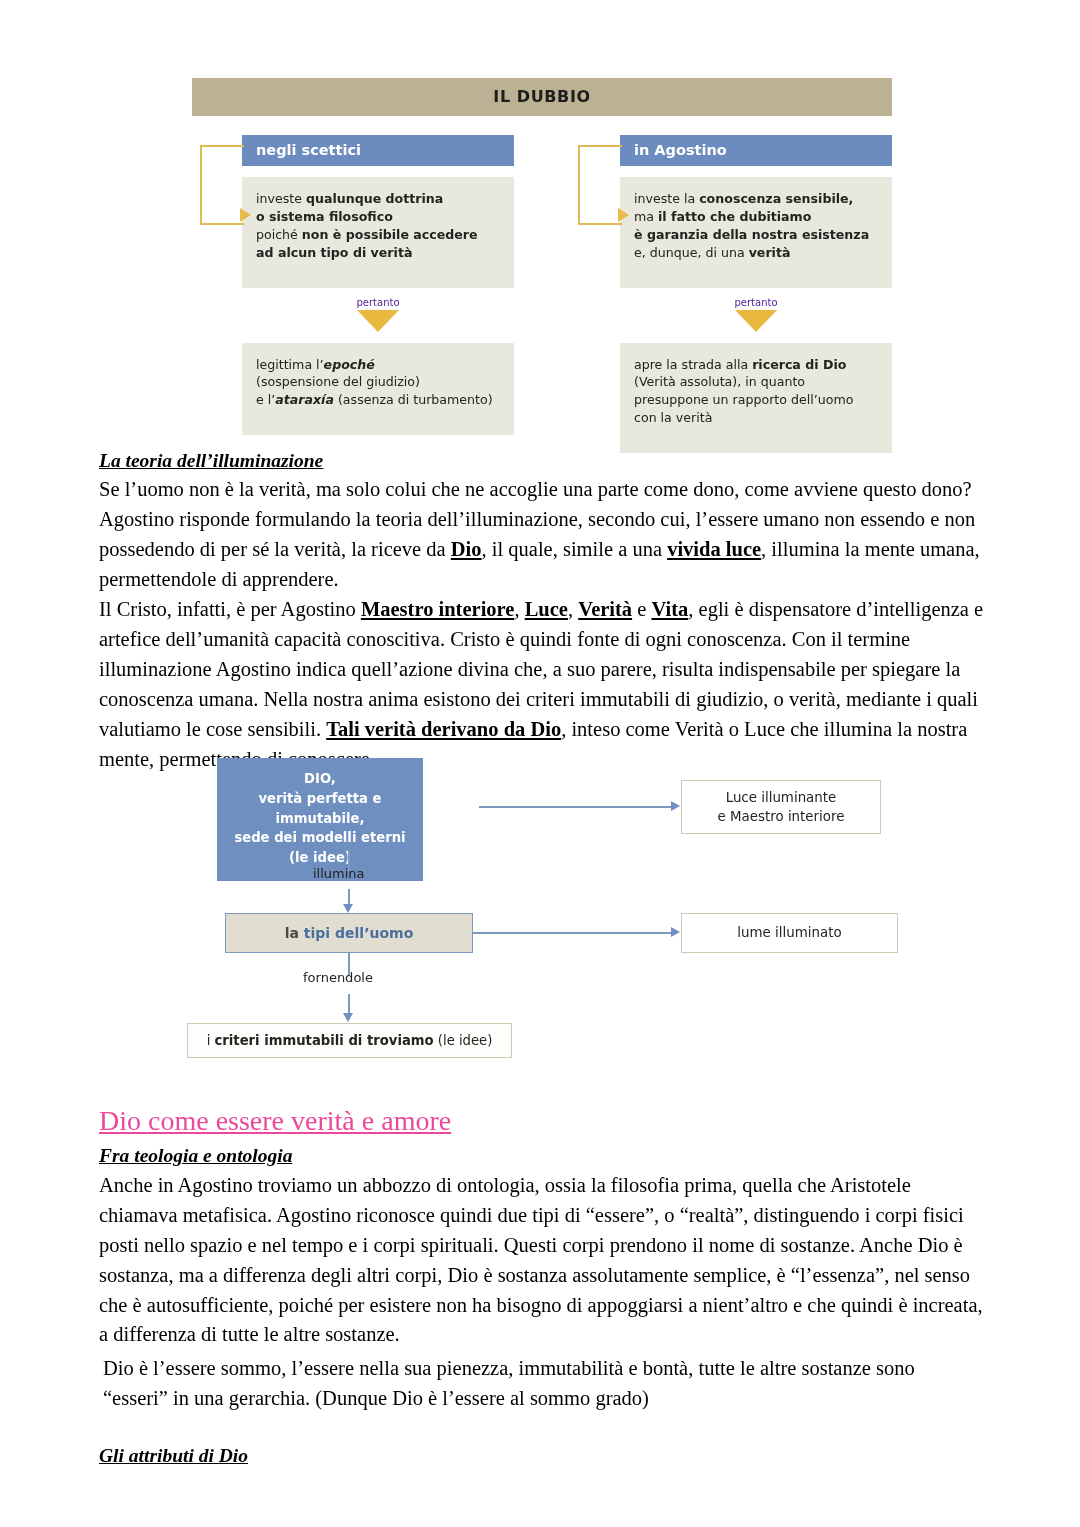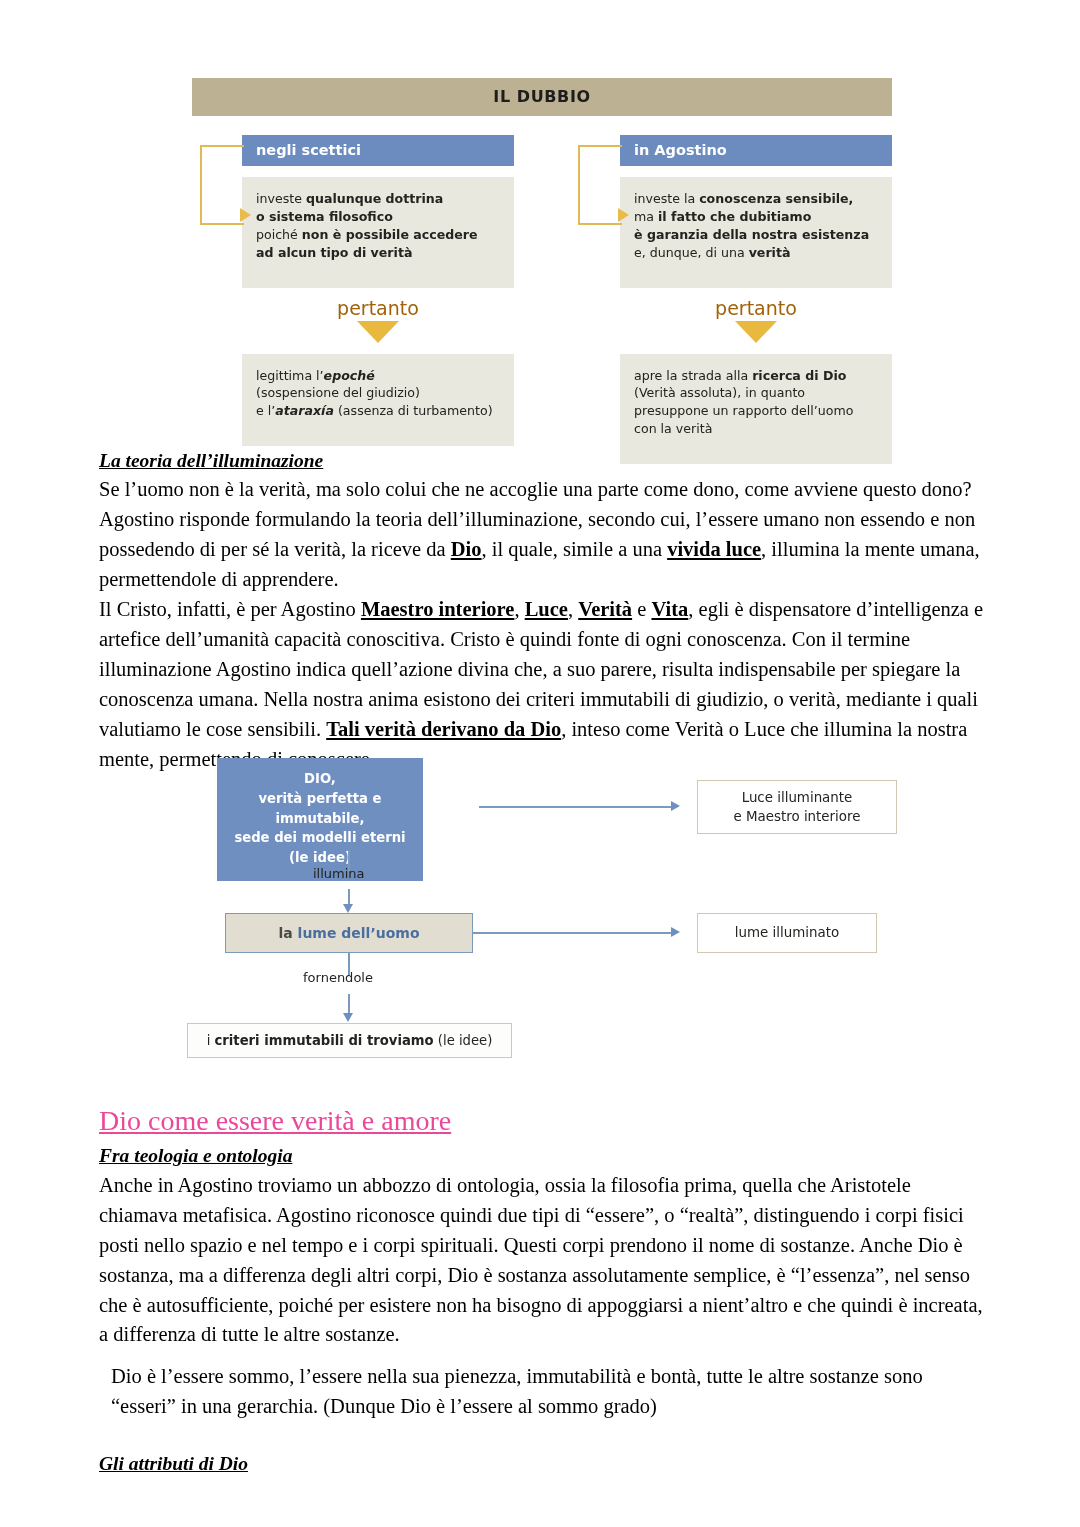--- a/index.html
+++ b/index.html
@@ -100,22 +100,22 @@
     transform: translateY(-50%);
   }
   .pertanto-wrap {
     text-align: center;
     margin-top: 9px;
     width: 272px;
     margin-left: 50px;
   }
   .pertanto-label {
     font-family: "DejaVu Sans", sans-serif;
-    font-size: 19px;
-    color: #a16207;
+    font-size: 10px;
+    color: #4c1d95;
   }
   .pertanto-arrow {
     width: 0; height: 0;
     margin: 2px auto 0 auto;
     border-left: 21px solid transparent;
     border-right: 21px solid transparent;
     border-top: 22px solid #e9b93f;
   }
 
   
@@ -206,24 +206,23 @@
     background: #ffffff;
     border: 1.5px solid #cfc9b4;
     box-sizing: border-box;
     display: flex;
     align-items: center;
     justify-content: center;
     text-align: center;
     font-size: 13.4px;
     color: #23231f;
     line-height: 1.45;
-    margin-left: 16px;
   }
   .side-box.luce { left: 496px; top: 22px; width: 200px; height: 54px; }
-  .side-box.lume { left: 496px; top: 155px; width: 180px; height: 40px; }
+  .side-box.lume { left: 496px; top: 155px; width: 217px; height: 40px; }
 
   
   .conn-line {
     position: absolute;
     background: #7b9abf;
   }
   .conn-h { height: 1.6px; }
   .conn-v { width: 1.6px; }
   .arrow-right {
     position: absolute;
@@ -333,21 +332,21 @@
         <span>e Maestro interiore</span>
       </div>
     </div>
 
     <div class="conn-line conn-v" style="left:163px; top:92px; height:22px;"></div>
     <div class="conn-label" style="left:128px; top:108px;">illumina</div>
     <div class="conn-line conn-v" style="left:163px; top:131px; height:16px;"></div>
     <div class="arrow-down" style="left:158px; top:146px;"></div>
 
     <div class="mente-box">
-      <span><span>la </span><span class="blue">lume dell’uomo</span></span>
+      <span><span>la </span><span class="blue">tipi dell’uomo</span></span>
     </div>
 
     <div class="conn-line conn-h" style="left:288px; top:174px; width:198px;"></div>
     <div class="arrow-right" style="left:486px; top:168.5px;"></div>
 
     <div class="side-box lume">
       <span>lume illuminato</span>
     </div>
 
     <div class="conn-line conn-v" style="left:163px; top:195px; height:22px;"></div>
@@ -357,17 +356,17 @@
 
     <div class="criteri-box">
       <span><span>i </span><b>criteri immutabili di troviamo</b><span> (le idee)</span></span>
     </div>
   </div>
 
   <div class="body-text" style="top:1105px;">
     <div class="red-head">Dio come essere verità e amore</div>
     <div class="sub-head" style="margin-top:6px;">Fra teologia e ontologia</div>
     <p style="margin:0;">Anche in Agostino troviamo un abbozzo di ontologia, ossia la filosofia prima, quella che Aristotele chiamava metafisica. Agostino riconosce quindi due tipi di “essere”, o “realtà”, distinguendo i corpi fisici posti nello spazio e nel tempo e i corpi spirituali. Questi corpi prendono il nome di sostanze. Anche Dio è sostanza, ma a differenza degli altri corpi, Dio è sostanza assolutamente semplice, è “l’essenza”, nel senso che è autosufficiente, poiché per esistere non ha bisogno di appoggiarsi a nient’altro e che quindi è increata, a differenza di tutte le altre sostanze.</p>
-    <p style="margin:12px;">Dio è l’essere sommo, l’essere nella sua pienezza, immutabilità e bontà, tutte le altre sostanze sono “esseri” in una gerarchia. (Dunque Dio è l’essere al sommo grado)</p>
+    <p style="margin:4px;">Dio è l’essere sommo, l’essere nella sua pienezza, immutabilità e bontà, tutte le altre sostanze sono “esseri” in una gerarchia. (Dunque Dio è l’essere al sommo grado)</p>
     <div class="sub-head" style="margin-top:28px;">Gli attributi di Dio</div>
   </div>
 
 </div>
 
 </body></html>

